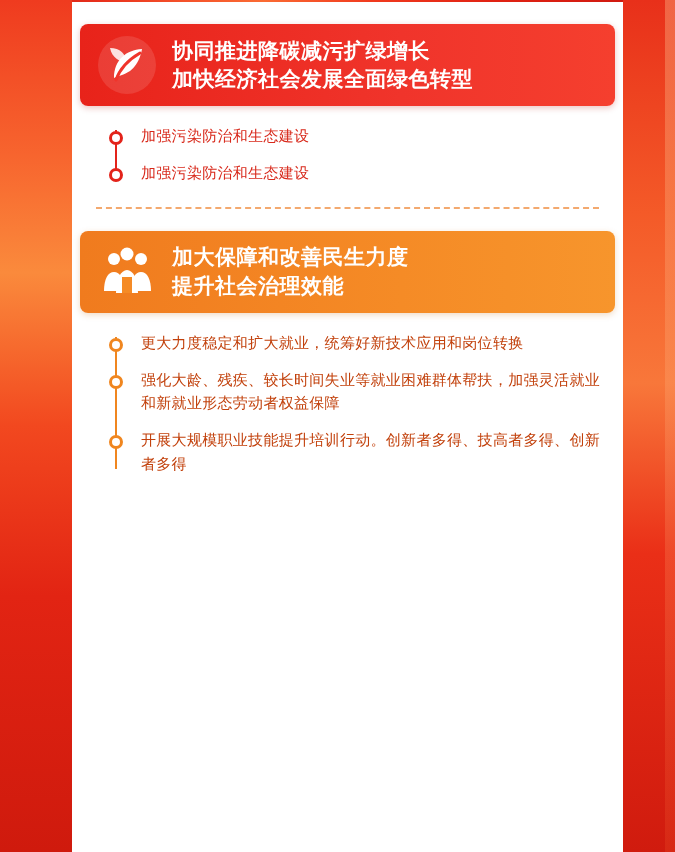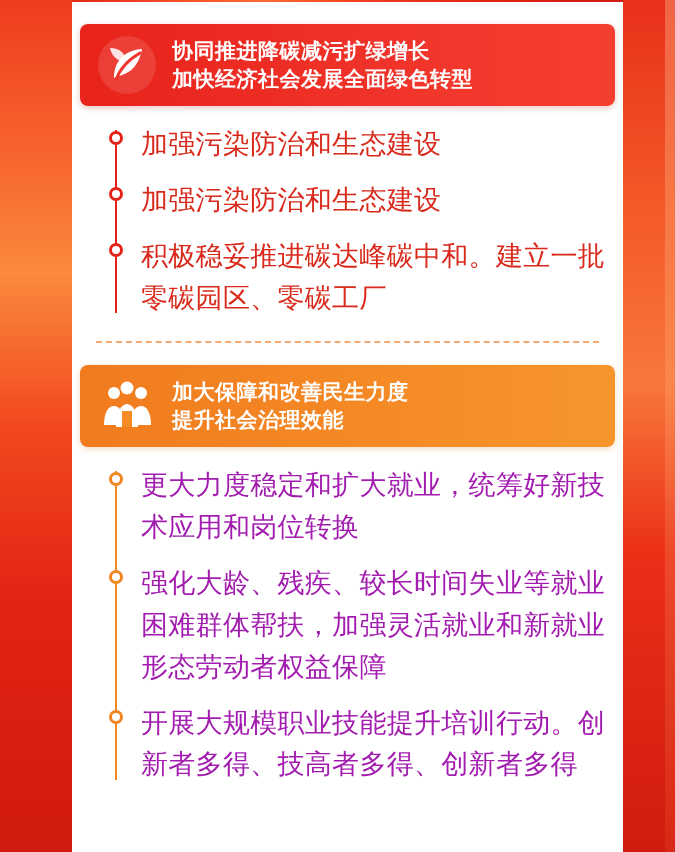--- a/index.html
+++ b/index.html
@@ -93,27 +93,27 @@
     background: #fff;
     margin-top: 7px;
     margin-left: -1px;
     position: relative;
     z-index: 2;
   }
   .items.red .dot { border: 3px solid #e3231a; }
   .items.orange .dot { border: 3px solid #f0861f; }
   .item-text {
     margin-left: 18px;
-    font-size: 27px;
+    font-size: 15px;
     line-height: 1.55;
     letter-spacing: .3px;
     font-family: "Liberation Sans", sans-serif;
   }
   .items.red .item-text { color: #d8291b; }
-  .items.orange .item-text { color: #a21caf; }
+  .items.orange .item-text { color: #c2410c; }
   .divider {
     margin: 22px 24px 0 24px;
     border-top: 2px dashed #f3a96f;
     height: 0;
   }
   .block-red { padding-top: 22px; }
   .block-orange { padding-top: 22px; }
   .spacer-bottom { height: 20px; }
 </style>
 </head>
@@ -141,24 +141,20 @@
       </div>
 
       <div class="items red">
         <div class="item">
           <div class="dot"></div>
           <div class="item-text">加强污染防治和生态建设</div>
         </div>
         <div class="item">
           <div class="dot"></div>
           <div class="item-text">加强污染防治和生态建设</div>
-        </div>
-        <div class="item">
-          <div class="dot"></div>
-          <div class="item-text">积极稳妥推进碳达峰碳中和。建立一批零碳园区、零碳工厂</div>
         </div>
       </div>
     </div>
 
     <div class="divider"></div>
 
     <div class="section block-orange">
       <div class="banner orange">
         <div class="banner-icon">
           <svg viewBox="0 0 62 62" width="62" height="62">

